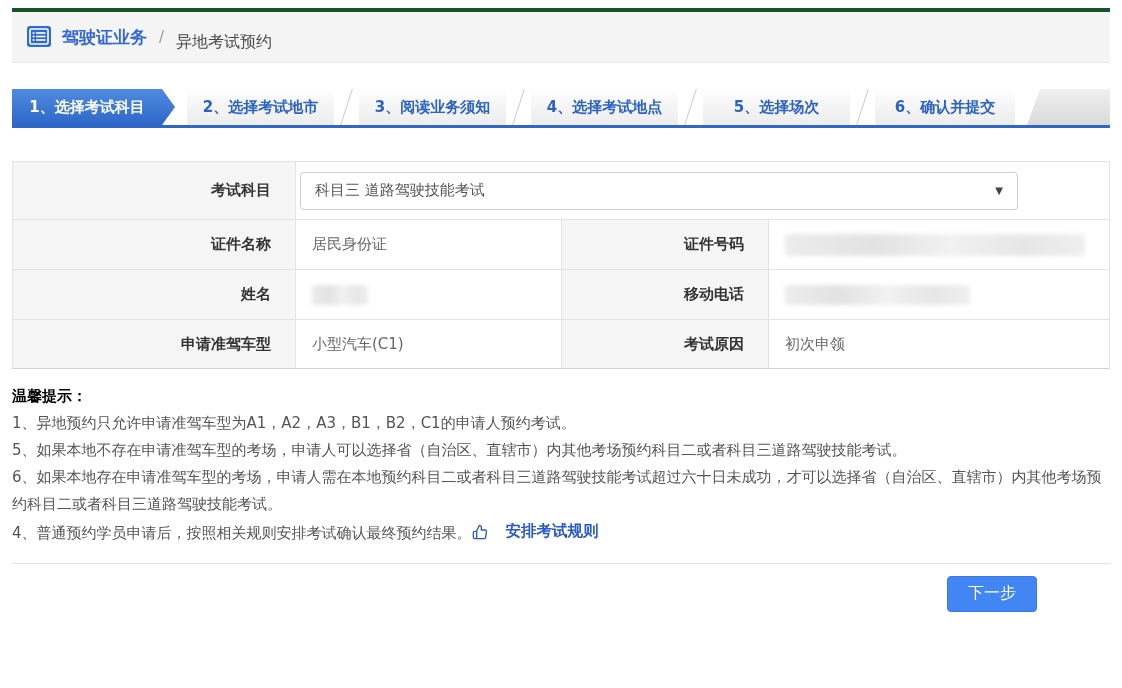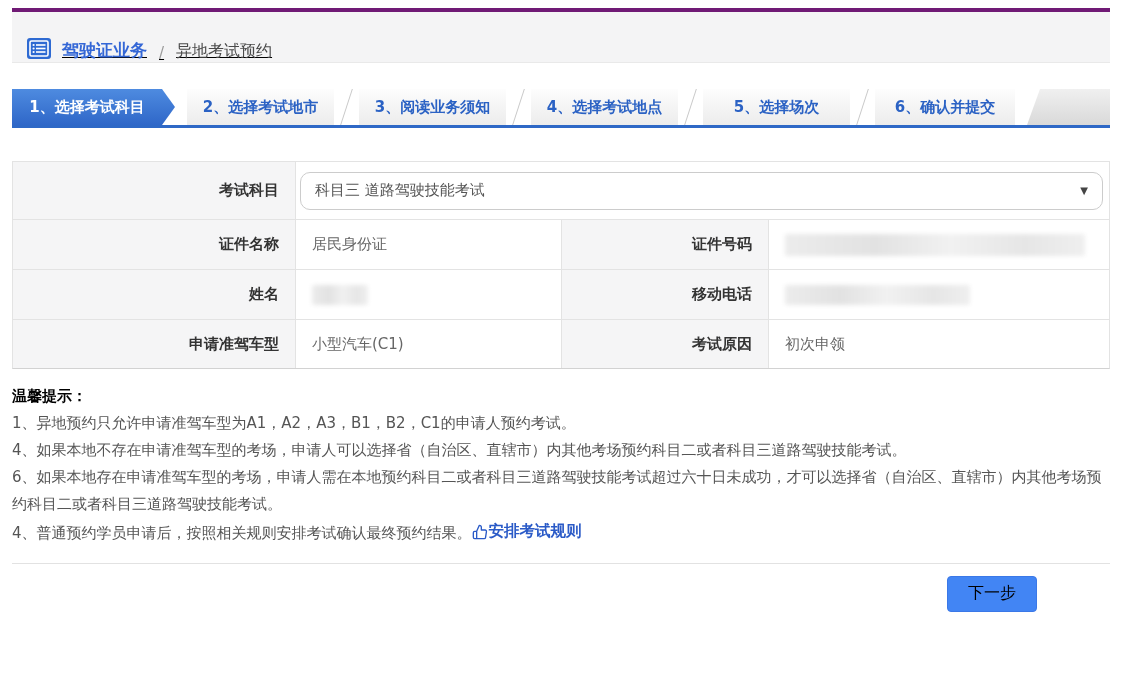--- a/index.html
+++ b/index.html
@@ -1,22 +1,22 @@
 <!DOCTYPE html>
 <html><head>
 <meta charset="utf-8">
 <style>
   html,body{margin:0;padding:0;background:#fff;}
   body{width:1122px;height:688px;overflow:hidden;font-family:"DejaVu Sans","Liberation Sans",sans-serif;}
   .page{width:1122px;height:688px;position:relative;padding-top:8px;box-sizing:border-box;}
   .inset{margin:0 12px;}
 
   
-  .header{height:50px;background:#f4f4f5;border-top:4px solid #701a75;border-bottom:1px solid #e9e9e9;
-          display:flex;align-items:flex-end;padding:0 14px;box-sizing:content-box;text-decoration:underline;}
+  .header{height:50px;background:#f4f4f5;border-top:4px solid #14532d;border-bottom:1px solid #e9e9e9;
+          display:flex;align-items:center;padding:0 14px;box-sizing:content-box;}
   .hicon{display:inline-flex;margin-right:10px;}
   .crumb-section{color:#3467d6;font-size:17px;font-weight:bold;cursor:pointer;}
   .crumb-sep{color:#9a9a9a;font-size:15px;margin:0 12px;}
   .crumb-page{color:#4a4a4a;font-size:16px;margin-top:10px;}
 
   
   .steps{margin-top:26px;height:36px;display:flex;align-items:stretch;border-bottom:3px solid #2e68c6;gap:12px;}
   .step{display:flex;align-items:center;justify-content:center;font-size:15px;font-weight:bold;cursor:pointer;}
   .step.active{width:163px;color:#fff;background:linear-gradient(180deg,#4e8be0,#2f67c8);
     clip-path:polygon(0 0,calc(100% - 13px) 0,100% 50%,calc(100% - 13px) 100%,0 100%);
@@ -26,45 +26,45 @@
   .stepsep{width:1px;background:#c9c9c9;transform:skewX(-18deg);}
   .steps-filler{flex:1;background:linear-gradient(180deg,#f0f0f0,#d9d9d9);
     clip-path:polygon(13px 0,100% 0,100% 100%,0 100%);}
 
   
   .formtable{margin-top:33px;border:1px solid #e3e3e3;border-bottom-color:#d2d2d2;
     display:grid;grid-template-columns:283px 266px 207px 1fr;grid-template-rows:58px 50px 50px 48px;}
   .cell{display:flex;align-items:center;box-sizing:border-box;font-size:15px;}
   .cell.br{border-right:1px solid #e3e3e3;}
   .cell.bb{border-bottom:1px solid #e3e3e3;}
-  .cell.lab{background:#f5f5f6;justify-content:flex-end;padding-right:16px;font-weight:bold;color:#333;}
+  .cell.lab{background:#f5f5f6;justify-content:flex-end;padding-right:24px;font-weight:bold;color:#333;}
   .cell.val{padding-left:16px;color:#666;background:#fff;}
   .cell.span3{grid-column:2/5;padding-left:4px;}
-  .select{width:803px;height:38px;border:1px solid #ccc;border-radius:10px;background:#fff;
+  .select{width:718px;height:38px;border:1px solid #ccc;border-radius:4px;background:#fff;
     display:flex;align-items:center;padding:12px 14px;box-sizing:border-box;color:#555;font-size:15px;
     justify-content:space-between;cursor:pointer;}
   .caret{font-size:10px;color:#444;}
   .blob{height:20px;border-radius:2px;filter:blur(2px);
     background:linear-gradient(90deg,#ececec,#e2e2e2 30%,#f1f1f1 55%,#e6e6e6 80%,#efefef);}
   .blob.idnum{width:300px;height:22px;}
   .blob.name{width:56px;}
   .blob.mobile{width:185px;}
 
   
   .tips{margin-top:14px;font-size:15px;color:#555;}
   .tips .tips-title{font-weight:bold;color:#000000;line-height:27px;}
   .tips p{margin:0;line-height:27px;}
   .rules-link{color:#2a5ac7;font-weight:600;font-size:15.5px;text-decoration:none;cursor:pointer;
-    display:inline-flex;align-items:center;gap:1px;vertical-align:-2px;}
+    display:inline-flex;align-items:center;gap:18px;vertical-align:-2px;}
   .thumb-svg{width:16px;height:16px;stroke:#2a5ac7;fill:none;stroke-width:2;stroke-linecap:round;stroke-linejoin:round;}
 
   
   .footer{margin-top:16px;border-top:1px solid #e2e2e2;padding:12px 73px 0 0;text-align:right;}
   .next-btn{height:36px;min-width:78px;padding:0 20px;background:#4285f4;border:1px solid #3b78e7;
-    border-radius:4px;color:#000000;font-size:16px;cursor:pointer;font-family:inherit;}
+    border-radius:4px;color:#ffffff;font-size:16px;cursor:pointer;font-family:inherit;}
 </style>
 </head>
 <body>
 
 <div class="page">
 
   <div class="inset header">
     <span class="hicon">
       <svg width="26" height="26" viewBox="0 0 26 26">
         <rect x="1" y="2" width="24" height="21" rx="3" fill="#2e6ad2"></rect>
@@ -124,21 +124,21 @@
 
     <div class="cell lab br">申请准驾车型</div>
     <div class="cell val br">小型汽车(C1)</div>
     <div class="cell lab br">考试原因</div>
     <div class="cell val">初次申领</div>
   </div>
 
   <div class="inset tips">
     <div class="tips-title">温馨提示：</div>
     <p>1、异地预约只允许申请准驾车型为A1，A2，A3，B1，B2，C1的申请人预约考试。</p>
-    <p>4、如果本地不存在申请准驾车型的考场，申请人可以选择省（自治区、直辖市）内其他考场预约科目二或者科目三道路驾驶技能考试。</p>
+    <p>5、如果本地不存在申请准驾车型的考场，申请人可以选择省（自治区、直辖市）内其他考场预约科目二或者科目三道路驾驶技能考试。</p>
     <p>6、如果本地存在申请准驾车型的考场，申请人需在本地预约科目二或者科目三道路驾驶技能考试超过六十日未成功，才可以选择省（自治区、直辖市）内其他考场预约科目二或者科目三道路驾驶技能考试。</p>
     <p>
       <span>4、普通预约学员申请后，按照相关规则安排考试确认最终预约结果。</span><a class="rules-link">
           <svg class="thumb-svg" viewBox="0 0 24 24">
             <path d="M14 9V5a3 3 0 0 0-3-3l-4 9v11h11.28a2 2 0 0 0 2-1.7l1.38-9a2 2 0 0 0-2-2.3zM7 22H4a2 2 0 0 1-2-2v-7a2 2 0 0 1 2-2h3"></path>
           </svg>
           <span>安排考试规则</span>
         </a>
     </p>
   </div>

